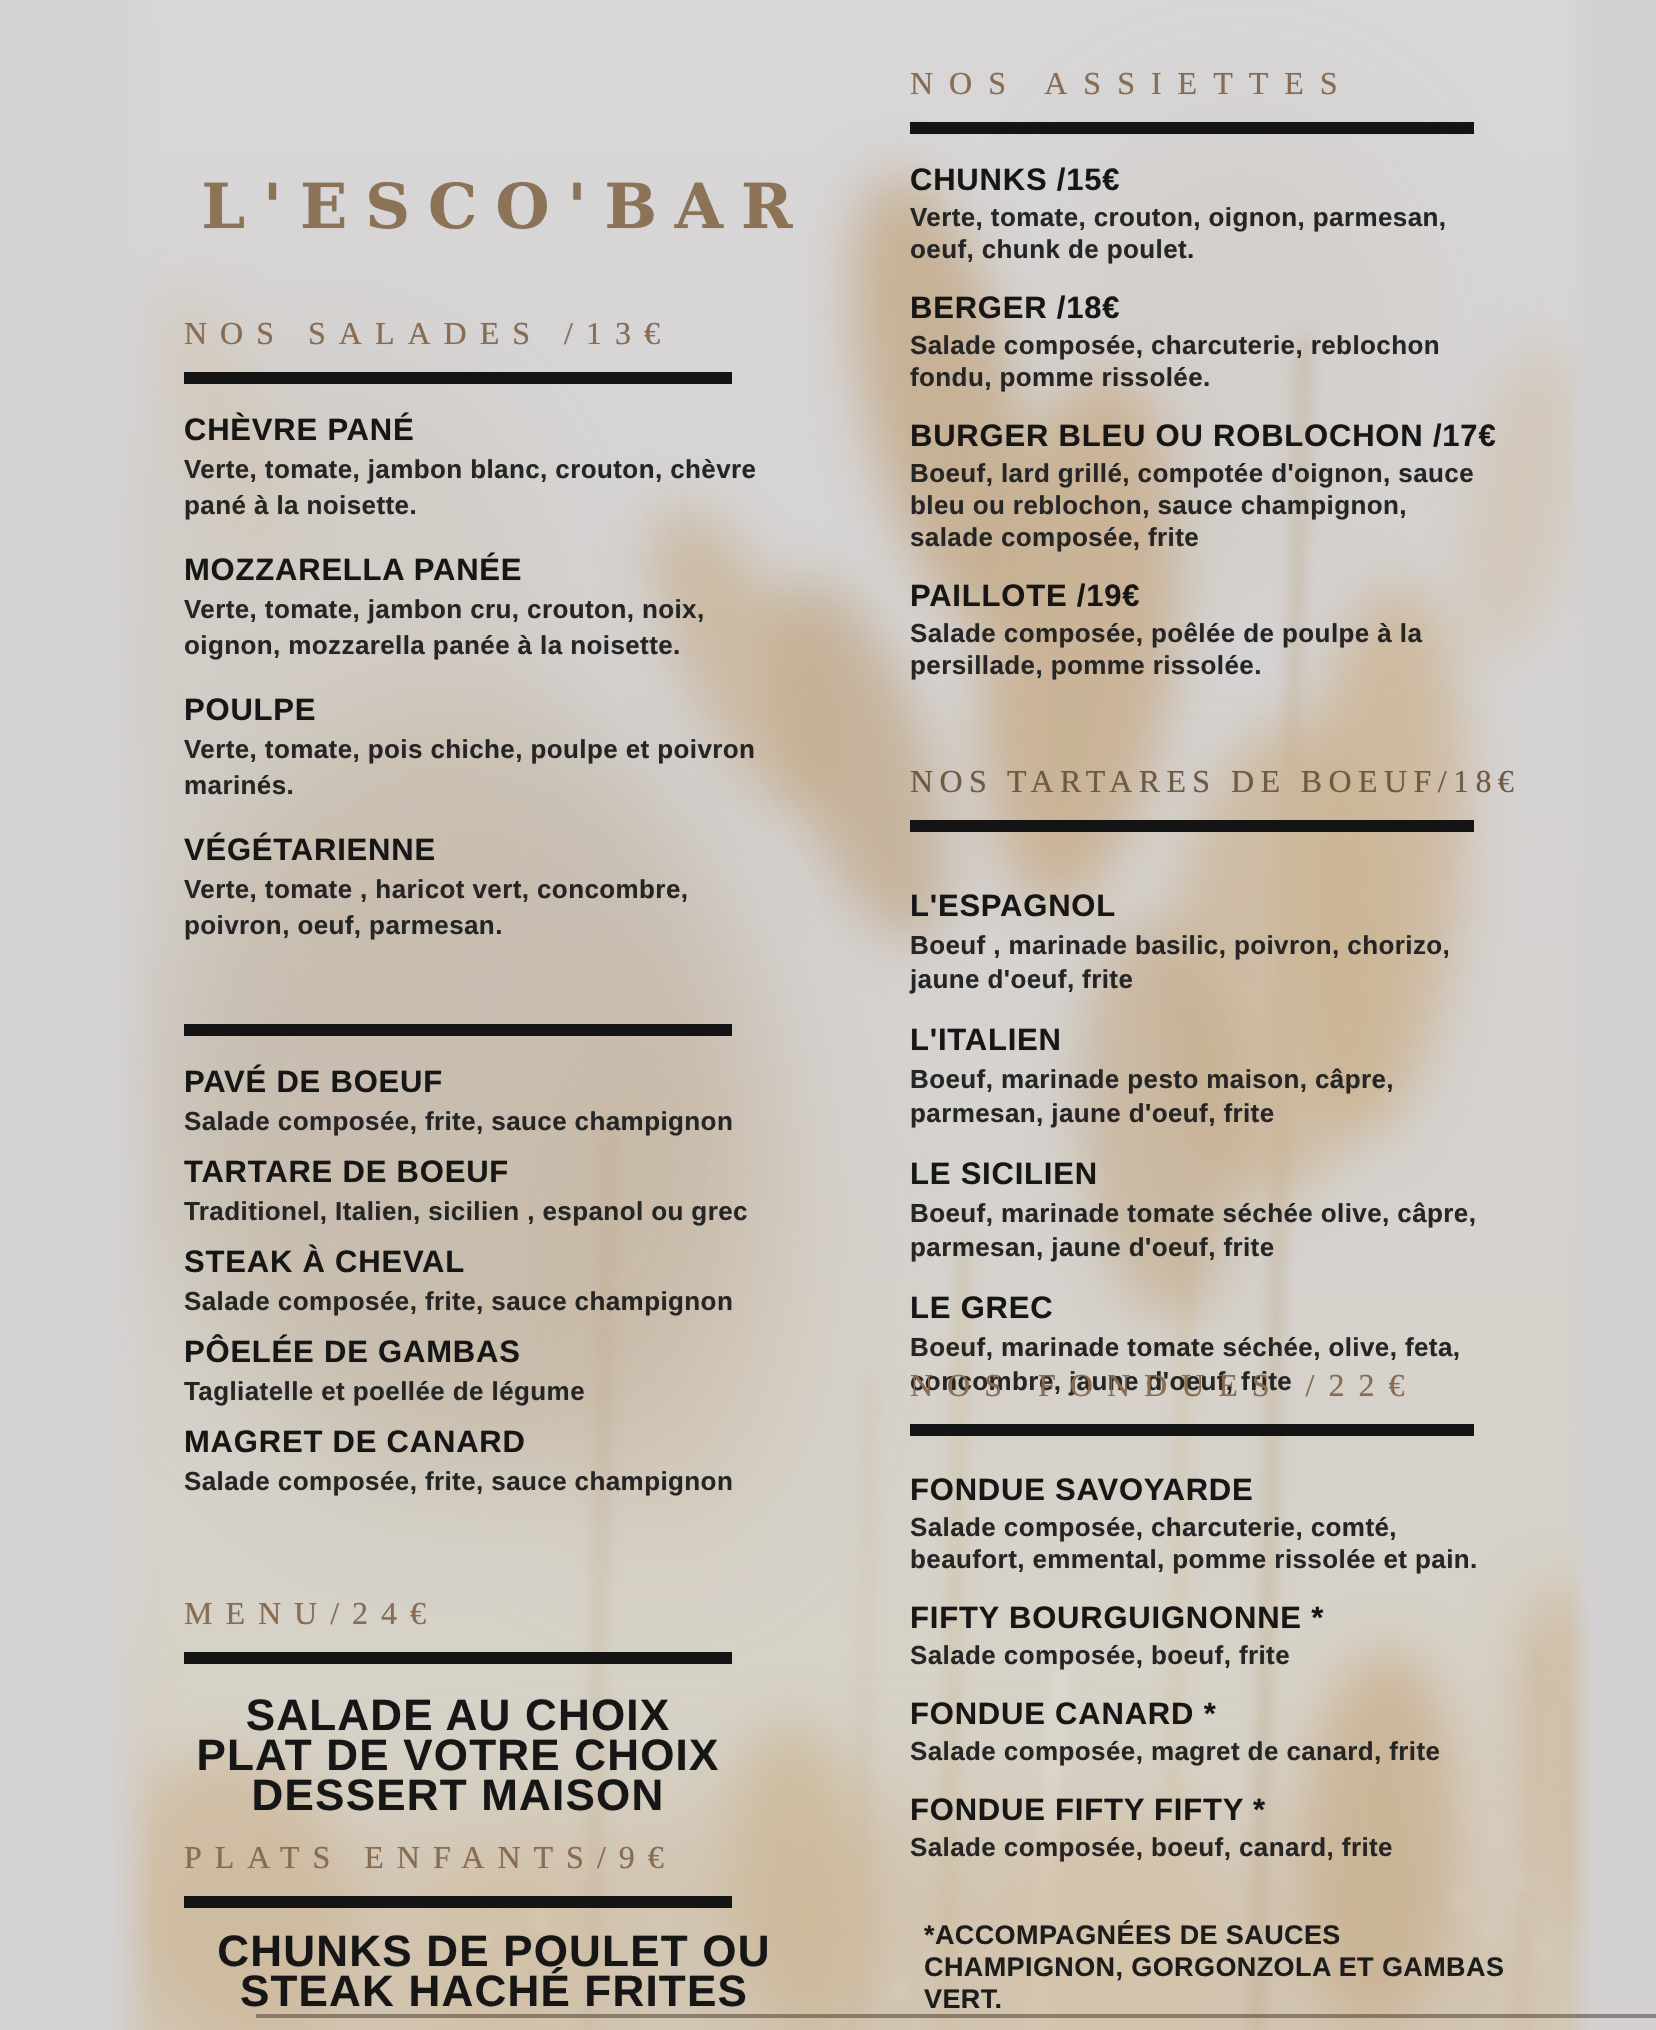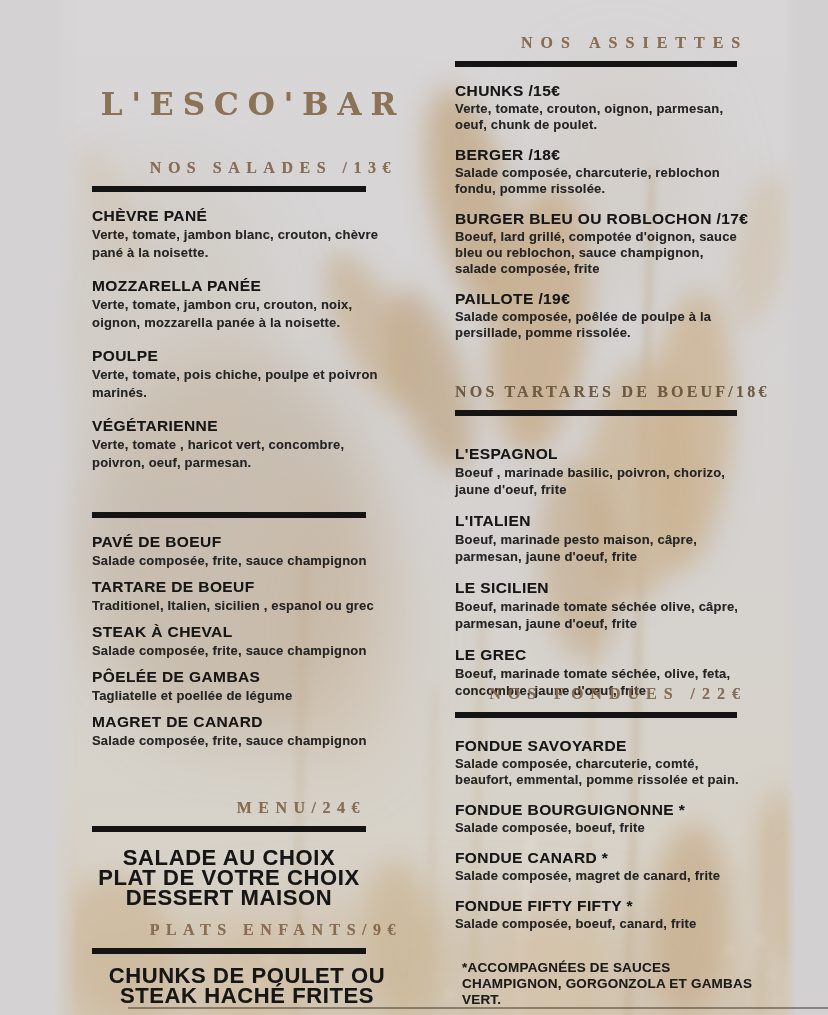--- a/index.html
+++ b/index.html
@@ -12,22 +12,22 @@
   .edge{position:absolute;top:0;height:100%;z-index:1;}
   .edge-left{left:0;width:78px;background:linear-gradient(to right,#d4d2d3 68%,rgba(212,210,211,0));}
   .edge-right{right:0;width:44px;background:linear-gradient(to left,#d2d0d1 72%,rgba(210,208,209,0));}
   .bottom-line{position:absolute;left:128px;right:0;top:1007px;height:2px;background:rgba(66,56,44,.5);z-index:1;}
   .sec{position:absolute;z-index:2;}
   .title{
     font-family:"DejaVu Serif",serif;font-weight:700;font-size:31px;letter-spacing:9px;
     color:#8d7355;text-align:center;width:330px;
   }
   .heading{
-    font-family:"Liberation Serif",serif;font-weight:700;font-size:16px;letter-spacing:6.5px;
-    color:#8a6c50;line-height:20px;white-space:nowrap;margin:0 0 8px 0;text-align:right;
+    font-family:"Liberation Serif",serif;font-weight:400;font-size:16px;letter-spacing:6.5px;
+    color:#8a6c50;line-height:20px;white-space:nowrap;margin:0 0 8px 0;
   }
   .heading.wide{letter-spacing:8px;}
   .heading.tight{letter-spacing:3.2px;color:#6e5b41;}
   .rule{height:6px;background:#141414;}
   .rule.left{width:274px;margin-bottom:14px;}
   .rule.right{width:282px;margin-bottom:14px;}
   .item-name{
     font-weight:700;font-size:15.5px;line-height:20px;letter-spacing:.4px;
     color:#161616;white-space:nowrap;
   }
@@ -238,21 +238,21 @@
   </div>
 
   <div class="sec sec-fondues col-right" style="left:455px;top:684px;">
     <div class="heading txt" style="letter-spacing:7px;">NOS FONDUES /22€</div>
     <div class="rule right"></div>
     <div class="item">
       <div class="item-name txt">FONDUE SAVOYARDE</div>
       <div class="item-desc txt">Salade composée, charcuterie, comté, beaufort, emmental, pomme rissolée et pain.</div>
     </div>
     <div class="item">
-      <div class="item-name txt">FONDUE BOURGUIGNONNE *</div>
+      <div class="item-name txt">FIFTY BOURGUIGNONNE *</div>
       <div class="item-desc txt">Salade composée, boeuf, frite</div>
     </div>
     <div class="item">
       <div class="item-name txt">FONDUE CANARD *</div>
       <div class="item-desc txt">Salade composée, magret de canard, frite</div>
     </div>
     <div class="item">
       <div class="item-name txt">FONDUE FIFTY FIFTY *</div>
       <div class="item-desc txt">Salade composée, boeuf, canard, frite</div>
     </div>

